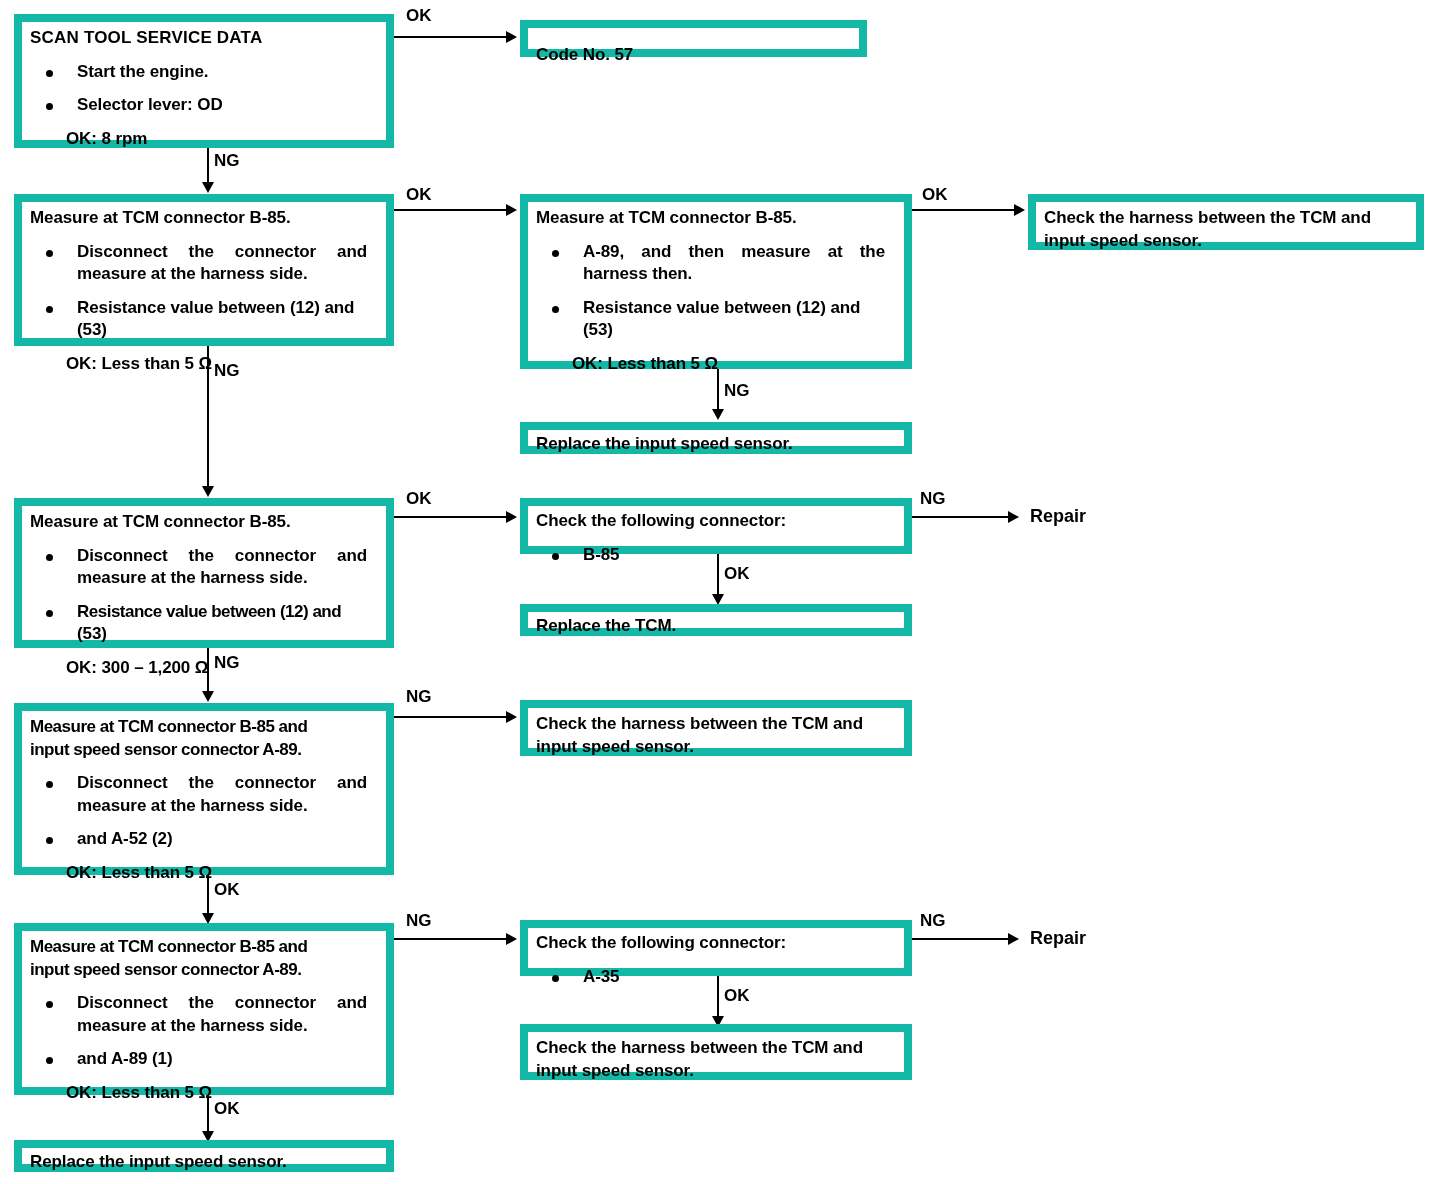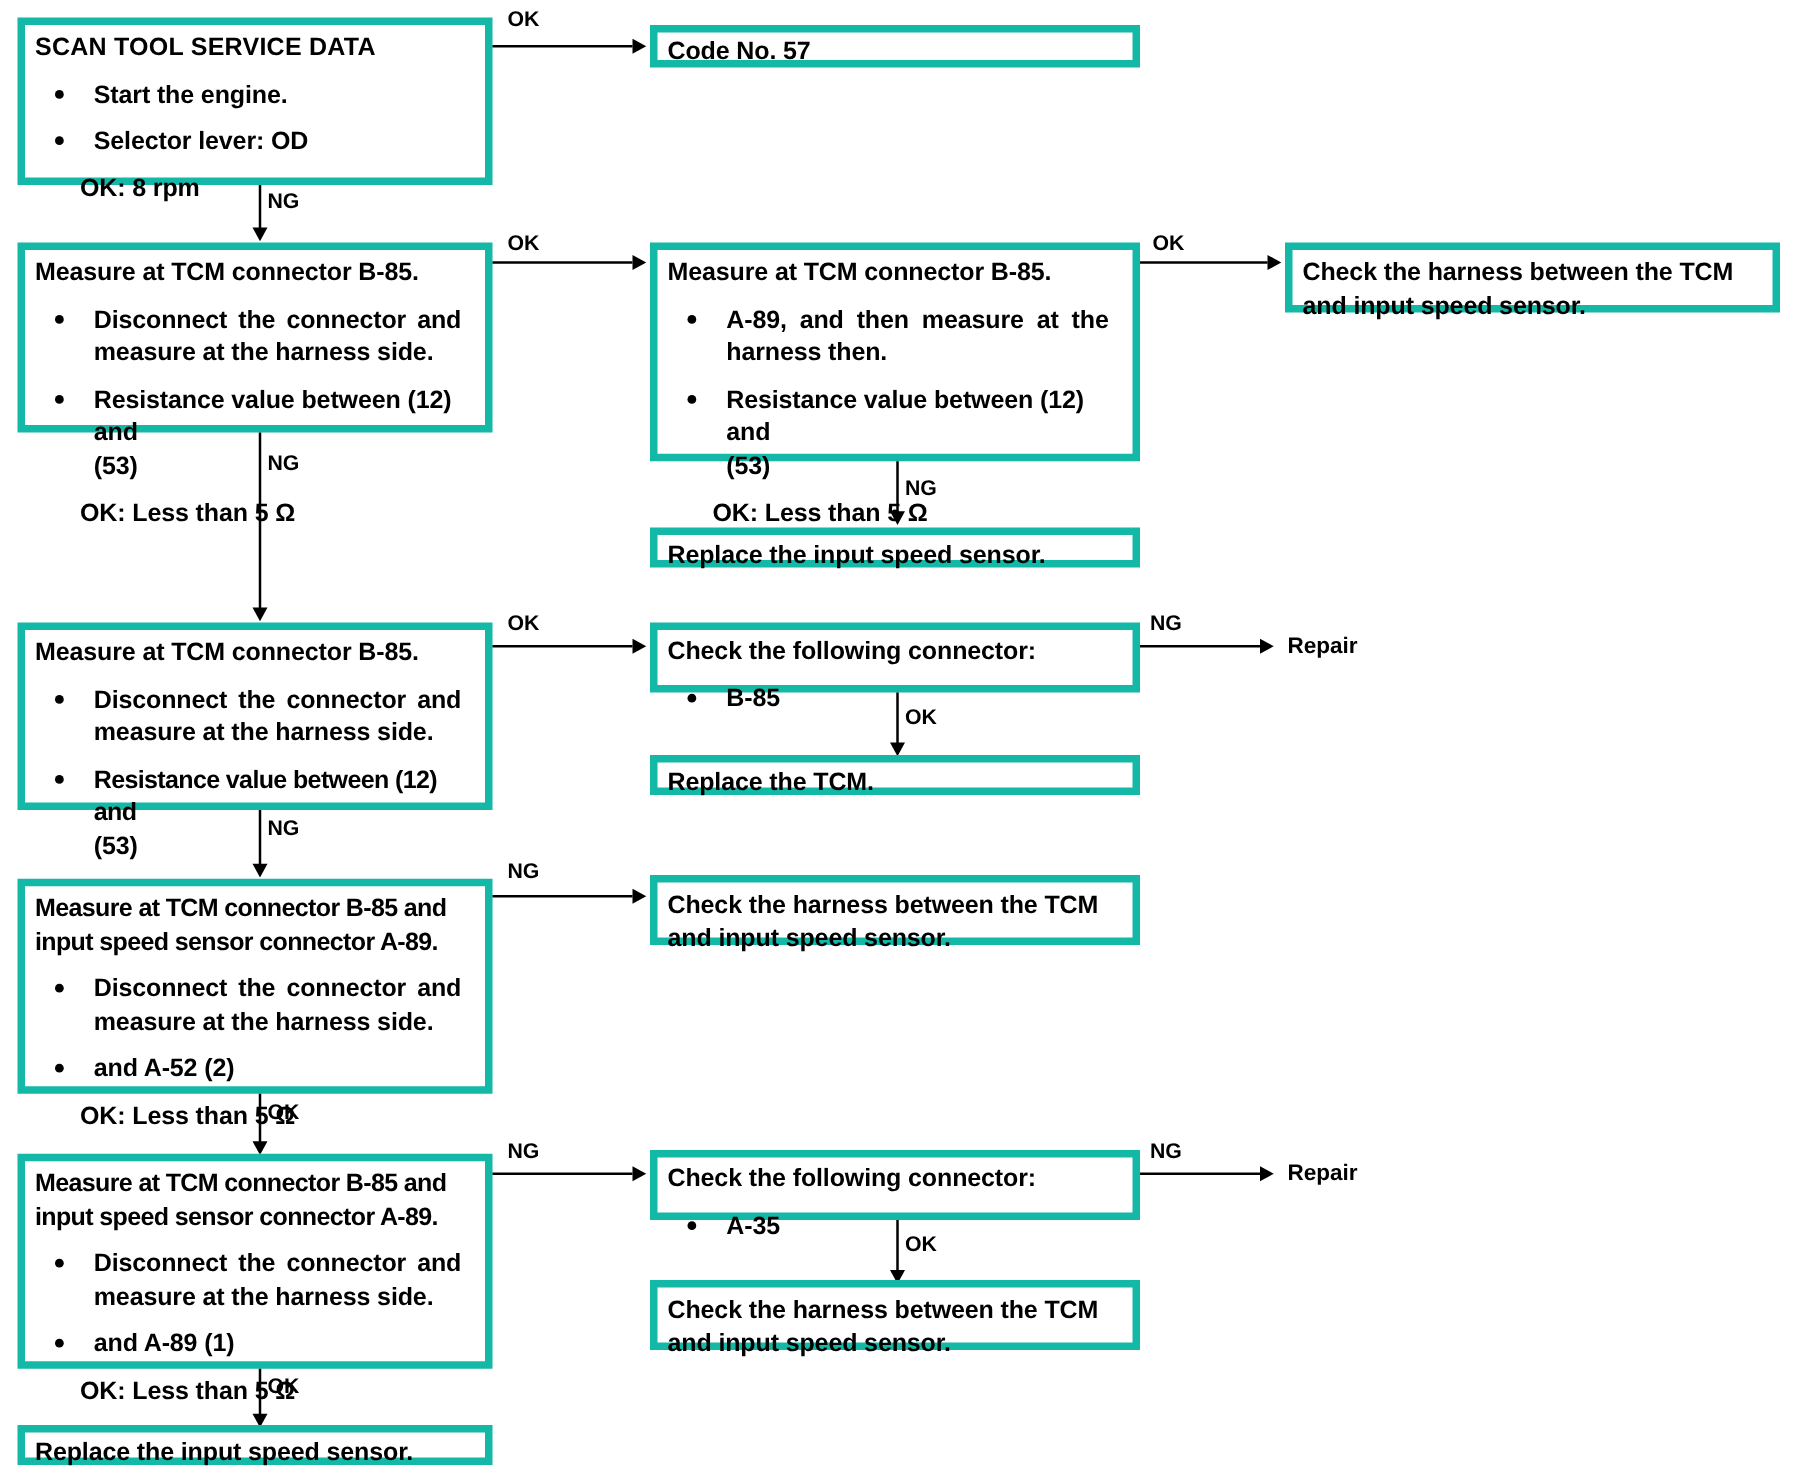--- a/index.html
+++ b/index.html
@@ -13,25 +13,25 @@
   }
   #canvas {
     position: relative;
     width: 1440px;
     height: 1184px;
     overflow: hidden;
     background: #ffffff;
   }
   .box {
     position: absolute;
-    border: 6px solid #14b8a6;
+    border: 8px solid #14b8a6;
     background: #ffffff;
     box-sizing: border-box;
     padding: 5px 8px 5px 8px;
-    font-size: 20px;
+    font-size: 17px;
     line-height: 1.33;
     font-weight: bold;
     letter-spacing: -0.1px;
   }
   .box .title {
     display: block;
     white-space: pre-line;
   }
   .box .title.caps {
     letter-spacing: 0.2px;
@@ -127,21 +127,21 @@
       <li>
           <span class="li-text">Start the engine.</span>
         </li>
       <li>
           <span class="li-text">Selector lever: OD</span>
         </li>
     </ul>
     <span class="indent">OK: 8 rpm</span>
   </div>
 
-  <div class="box" style="left:520px; top:20px; width:392px; height:34px; padding-top:2px;">
+  <div class="box" style="left:520px; top:20px; width:347px; height:34px; padding-top:16px;">
     <span class="title">Code No. 57</span>
   </div>
 
   <div class="hline" style="left:394px; top:36px; width:112px;"></div>
   <div class="arrow-right" style="left:506px; top:31px;"></div>
   <div class="edge-label" style="left:406px; top:7px;">OK</div>
 
   <div class="vline" style="left:207px; top:148px; width:2px; height:36px;"></div>
   <div class="arrow-down" style="left:202px; top:182px;"></div>
   <div class="edge-label" style="left:214px; top:152px;">NG</div>

